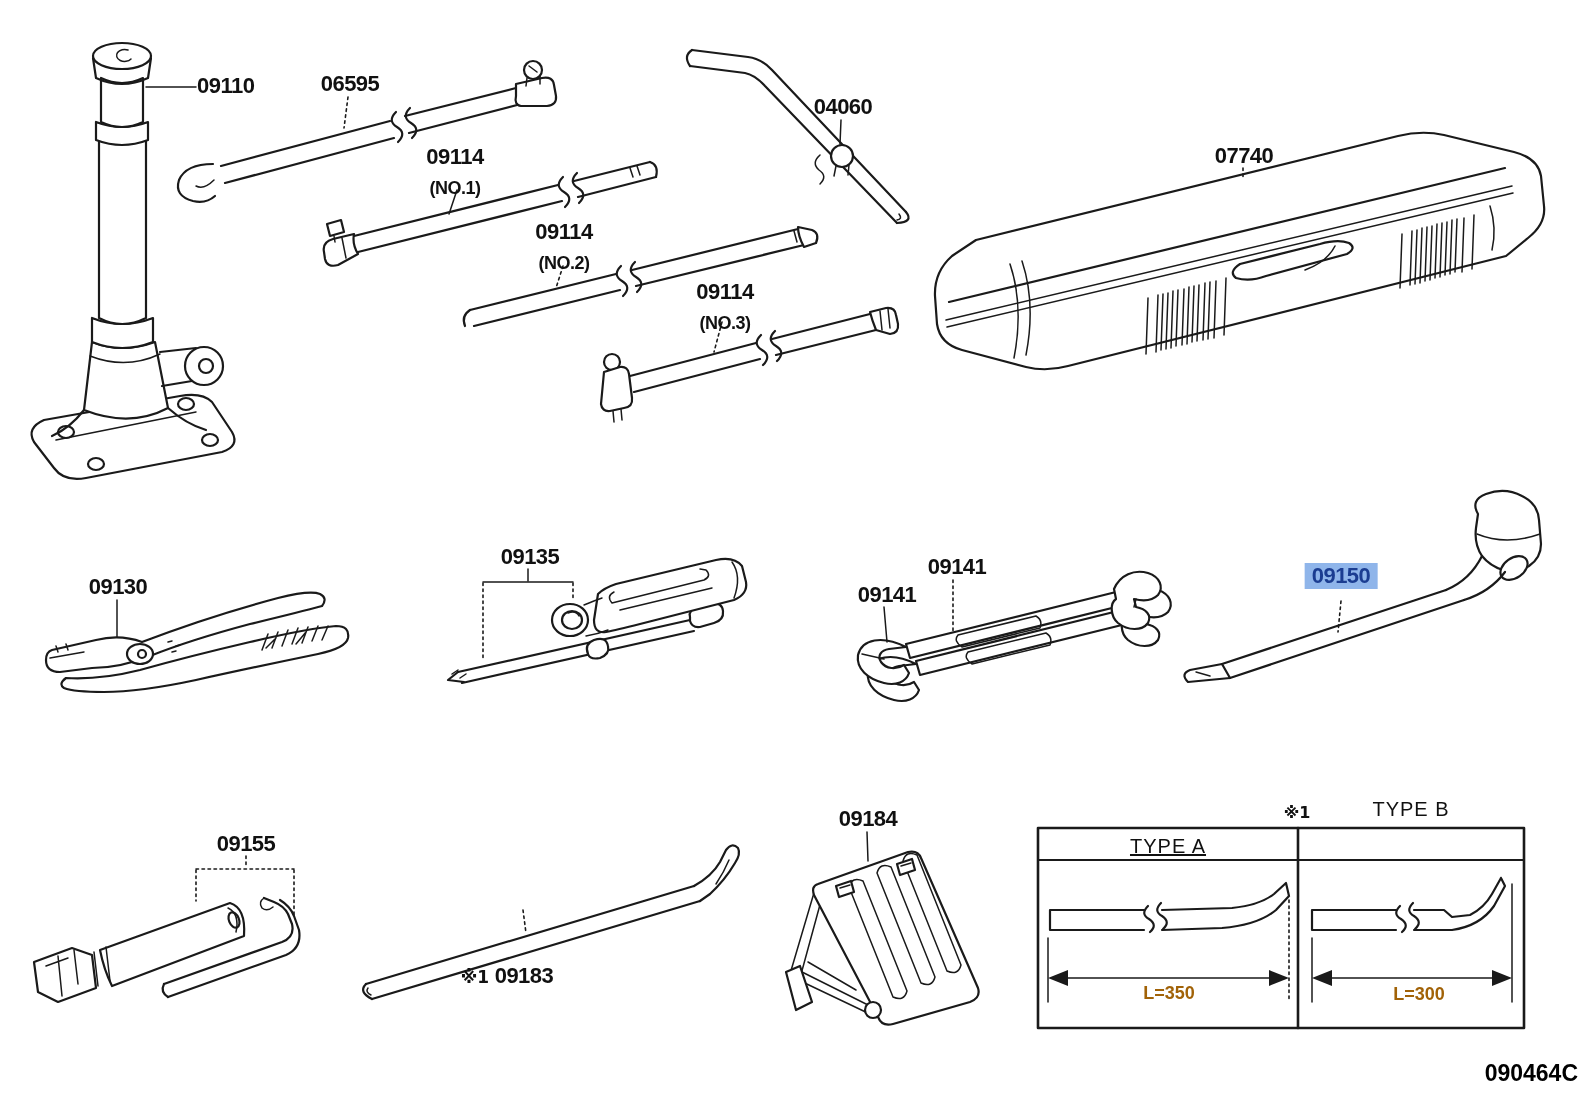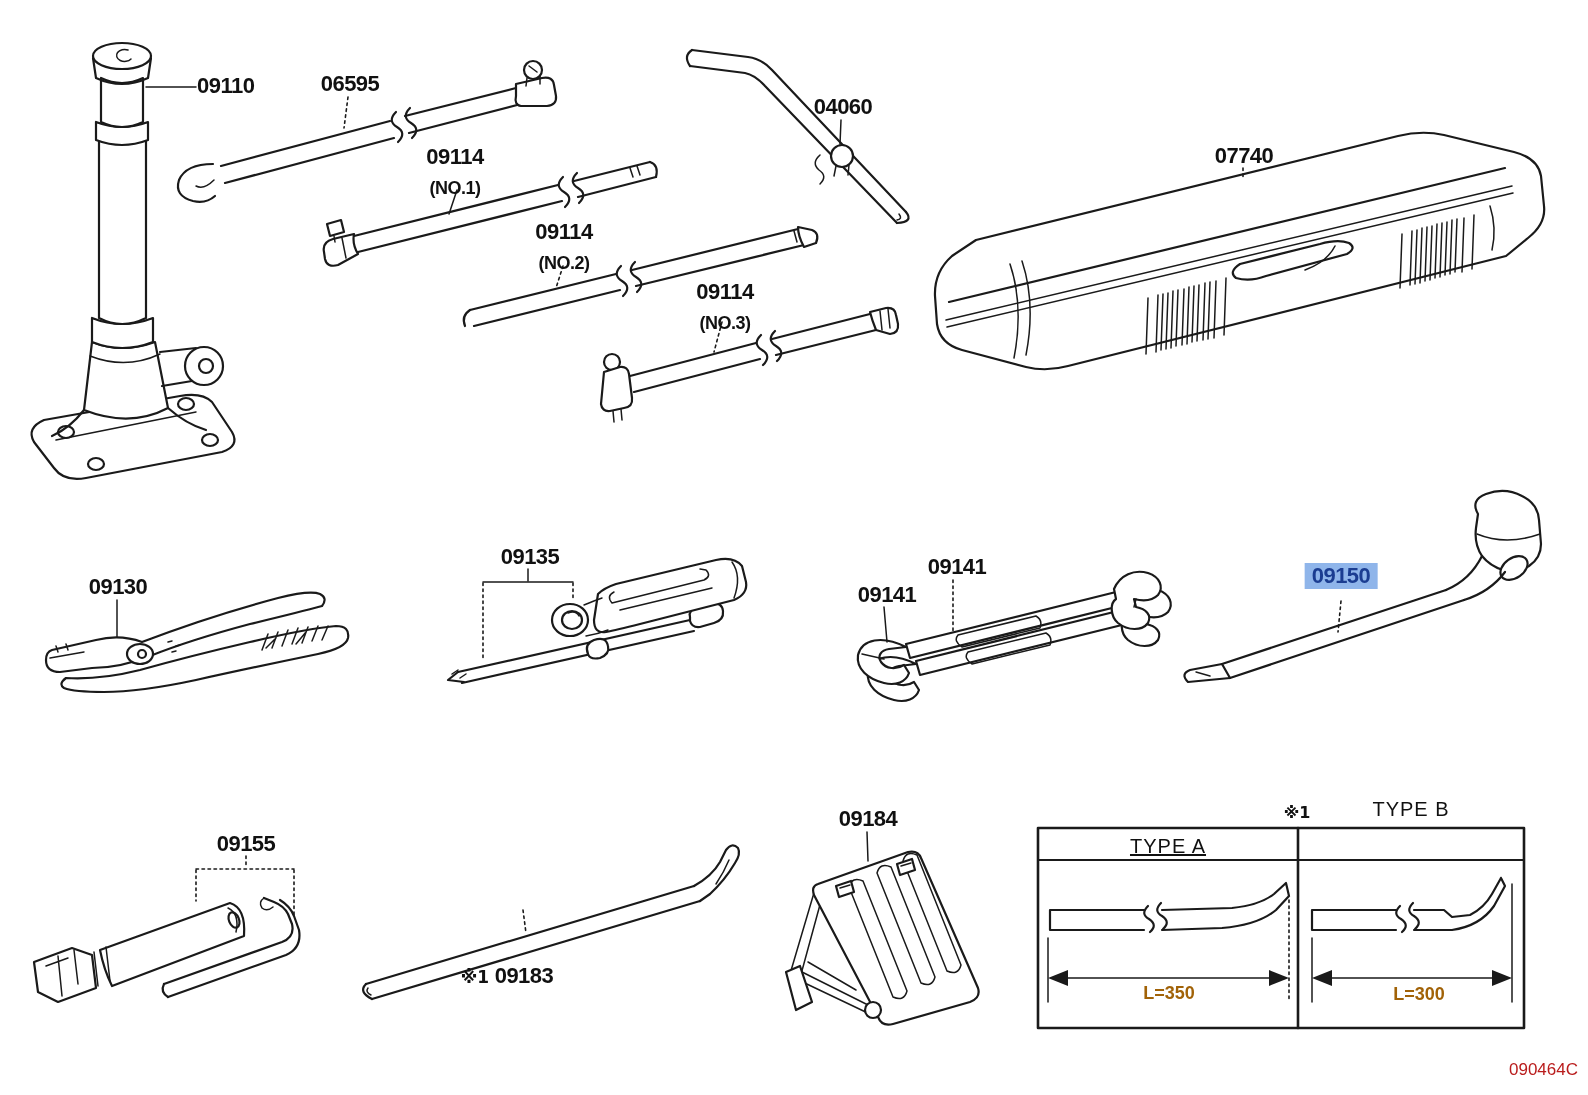--- a/index.html
+++ b/index.html
@@ -17,21 +17,21 @@
        letter-spacing:-0.5px;white-space:nowrap;line-height:1.0;text-align:center;}
   .lbl .sub{display:block;font-size:18px;letter-spacing:-0.5px;margin-top:11px;}
   .lbl.flat{transform:none;}
   .hl{background:#8fb5ea;color:#1b3d91;padding:2px 7px 2px 7px;}
   .note{font-family:"DejaVu Sans",sans-serif;font-size:17px;font-weight:700;letter-spacing:0;}
   .tnote{position:absolute;transform:translateX(-50%);font-family:"DejaVu Sans",sans-serif;
          font-size:16px;font-weight:700;color:#111;}
   .theader{position:absolute;transform:translateX(-50%);font-size:20px;font-weight:400;
            letter-spacing:1px;color:#111;white-space:nowrap;}
   .tdim{position:absolute;transform:translateX(-50%);font-size:18px;font-weight:700;color:#a16207;}
-  .code{position:absolute;font-size:17px;font-weight:400;color:#b91c1c;}
+  .code{position:absolute;font-size:23px;font-weight:700;color:#000000;}
 </style>
 </head>
 <body>
 
 <div id="stage">
 
 <svg id="art" width="1588" height="1095" viewBox="0 0 1588 1095">
 
   <g>
     <path class="fw" d="M44,420 L180,396 Q202,392 212,402 L232,432 Q240,446 222,452 L86,478 Q64,482 54,468 L34,442 Q26,428 44,420 Z"></path>

